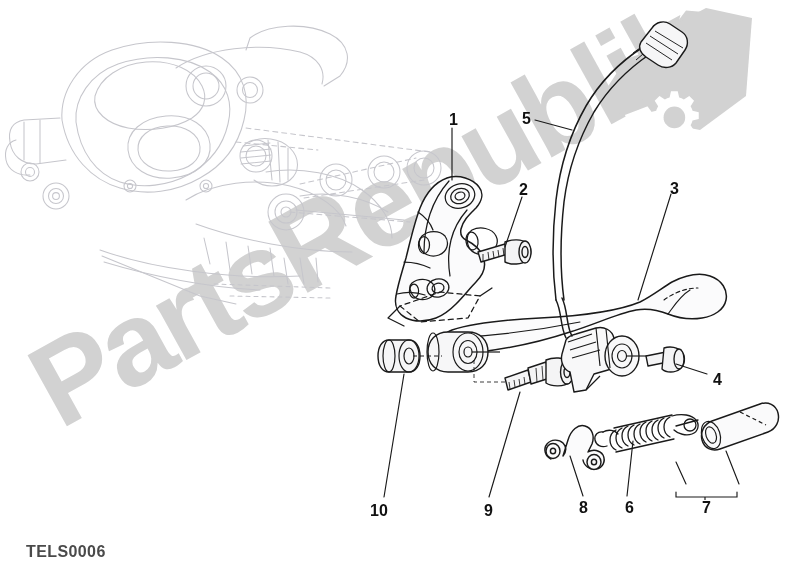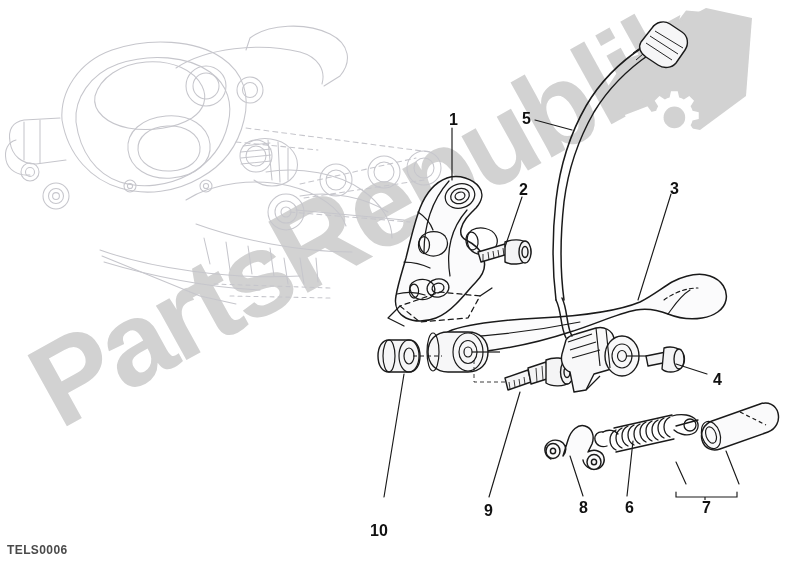--- a/index.html
+++ b/index.html
@@ -5,23 +5,23 @@
 <style>
   html,body{margin:0;padding:0;background:#ffffff;}
   body{
     width:800px;height:564px;position:relative;overflow:hidden;
     font-family:"Liberation Sans", sans-serif;
     background:#ffffff;
   }
   #stage{position:absolute;left:0;top:0;width:800px;height:564px;}
   #stage svg{position:absolute;left:0;top:0;}
   .diagram-code{
-    position:absolute;left:7px;top:543px;
+    position:absolute;left:26px;top:543px;
     font-family:"Liberation Sans", sans-serif;
-    font-size:12px;font-weight:bold;color:#4a4a4a;
+    font-size:16px;font-weight:bold;color:#4a4a4a;
     letter-spacing:0.4px;
   }
   .callout{
     position:absolute;
     font-family:"Liberation Sans", sans-serif;
     font-size:16px;font-weight:bold;color:#111111;
     line-height:1;
   }
 </style>
 </head>
@@ -340,17 +340,17 @@
 
   <div class="callout" style="left:449px;top:112px;">1</div>
   <div class="callout" style="left:519px;top:182px;">2</div>
   <div class="callout" style="left:670px;top:181px;">3</div>
   <div class="callout" style="left:713px;top:372px;">4</div>
   <div class="callout" style="left:522px;top:111px;">5</div>
   <div class="callout" style="left:625px;top:500px;">6</div>
   <div class="callout" style="left:702px;top:500px;">7</div>
   <div class="callout" style="left:579px;top:500px;">8</div>
   <div class="callout" style="left:484px;top:503px;">9</div>
-  <div class="callout" style="left:370px;top:503px;margin-top:20px;">10</div>
+  <div class="callout" style="left:370px;top:503px;">10</div>
 
   <div class="diagram-code">TELS0006</div>
 
 </div>
 
 </body></html>

